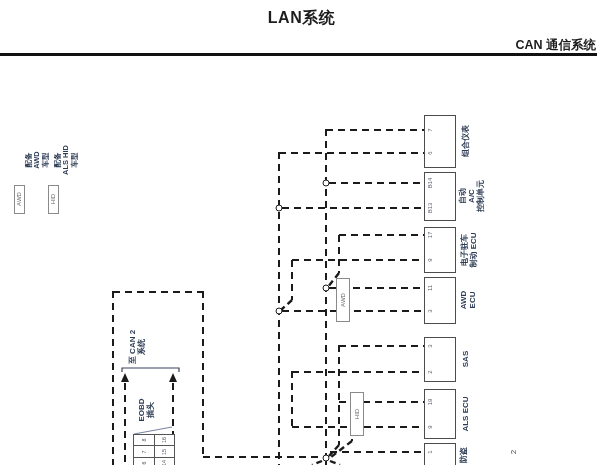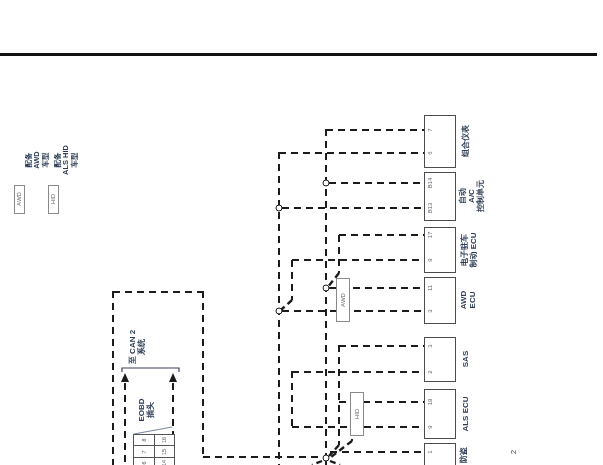--- a/index.html
+++ b/index.html
@@ -32,20 +32,22 @@
   .conn .row{display:flex;height:10.4px;border-bottom:1px solid #555;}
   .conn .cell{flex:1;border-right:1px solid #555;position:relative;}
   .conn .cell:last-child{border-right:none;}
   .conn .cell span{position:absolute;left:50%;top:50%;transform:translate(-50%,-50%) rotate(-90deg);font-size:5.5px;color:#4d5666;}
 </style>
 </head>
 <body>
 
 <div class="page">
 
+  <div class="title">LAN系统</div>
+  <div class="subtitle">CAN 通信系统</div>
   <div class="rule"></div>
 
   <div class="tagbox" style="left:14px;top:185px;width:11px;height:29px;"></div>
   <div class="rot tagtxt" style="left:19px;top:199px;">AWD</div>
   <div class="rot legdesc" style="left:38px;top:160px;">
     <div class="ln">配备</div>
     <div class="ln">AWD</div>
     <div class="ln">车型</div>
   </div>
   <div class="tagbox" style="left:48px;top:185px;width:11px;height:29px;"></div>

